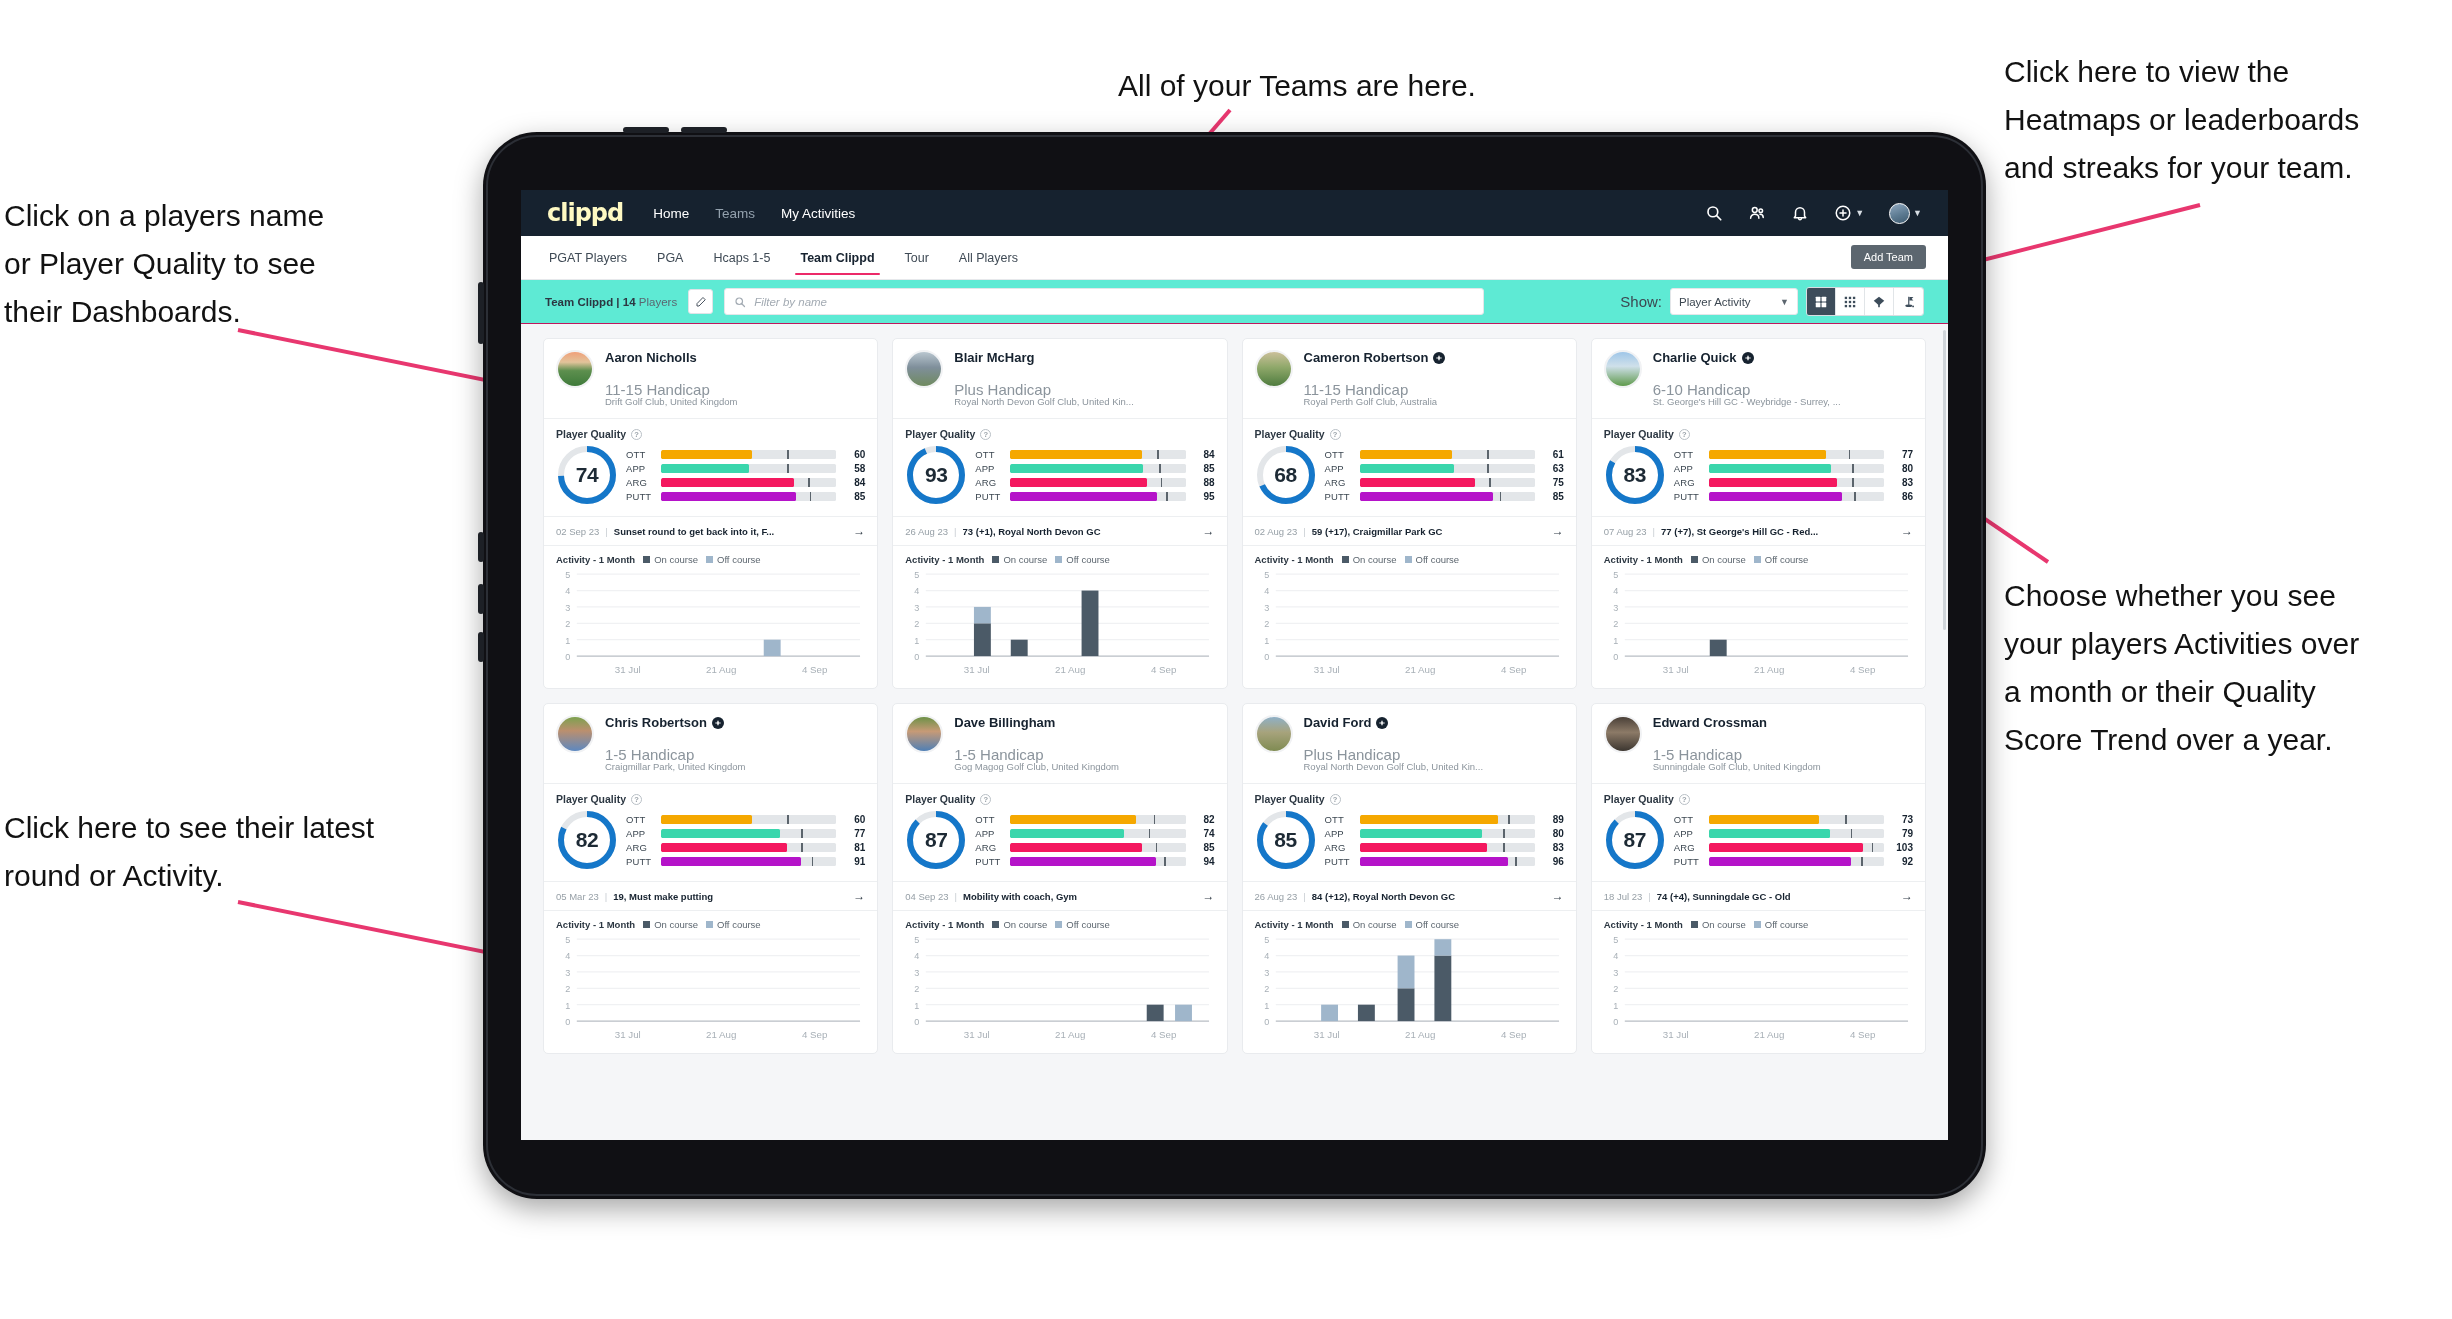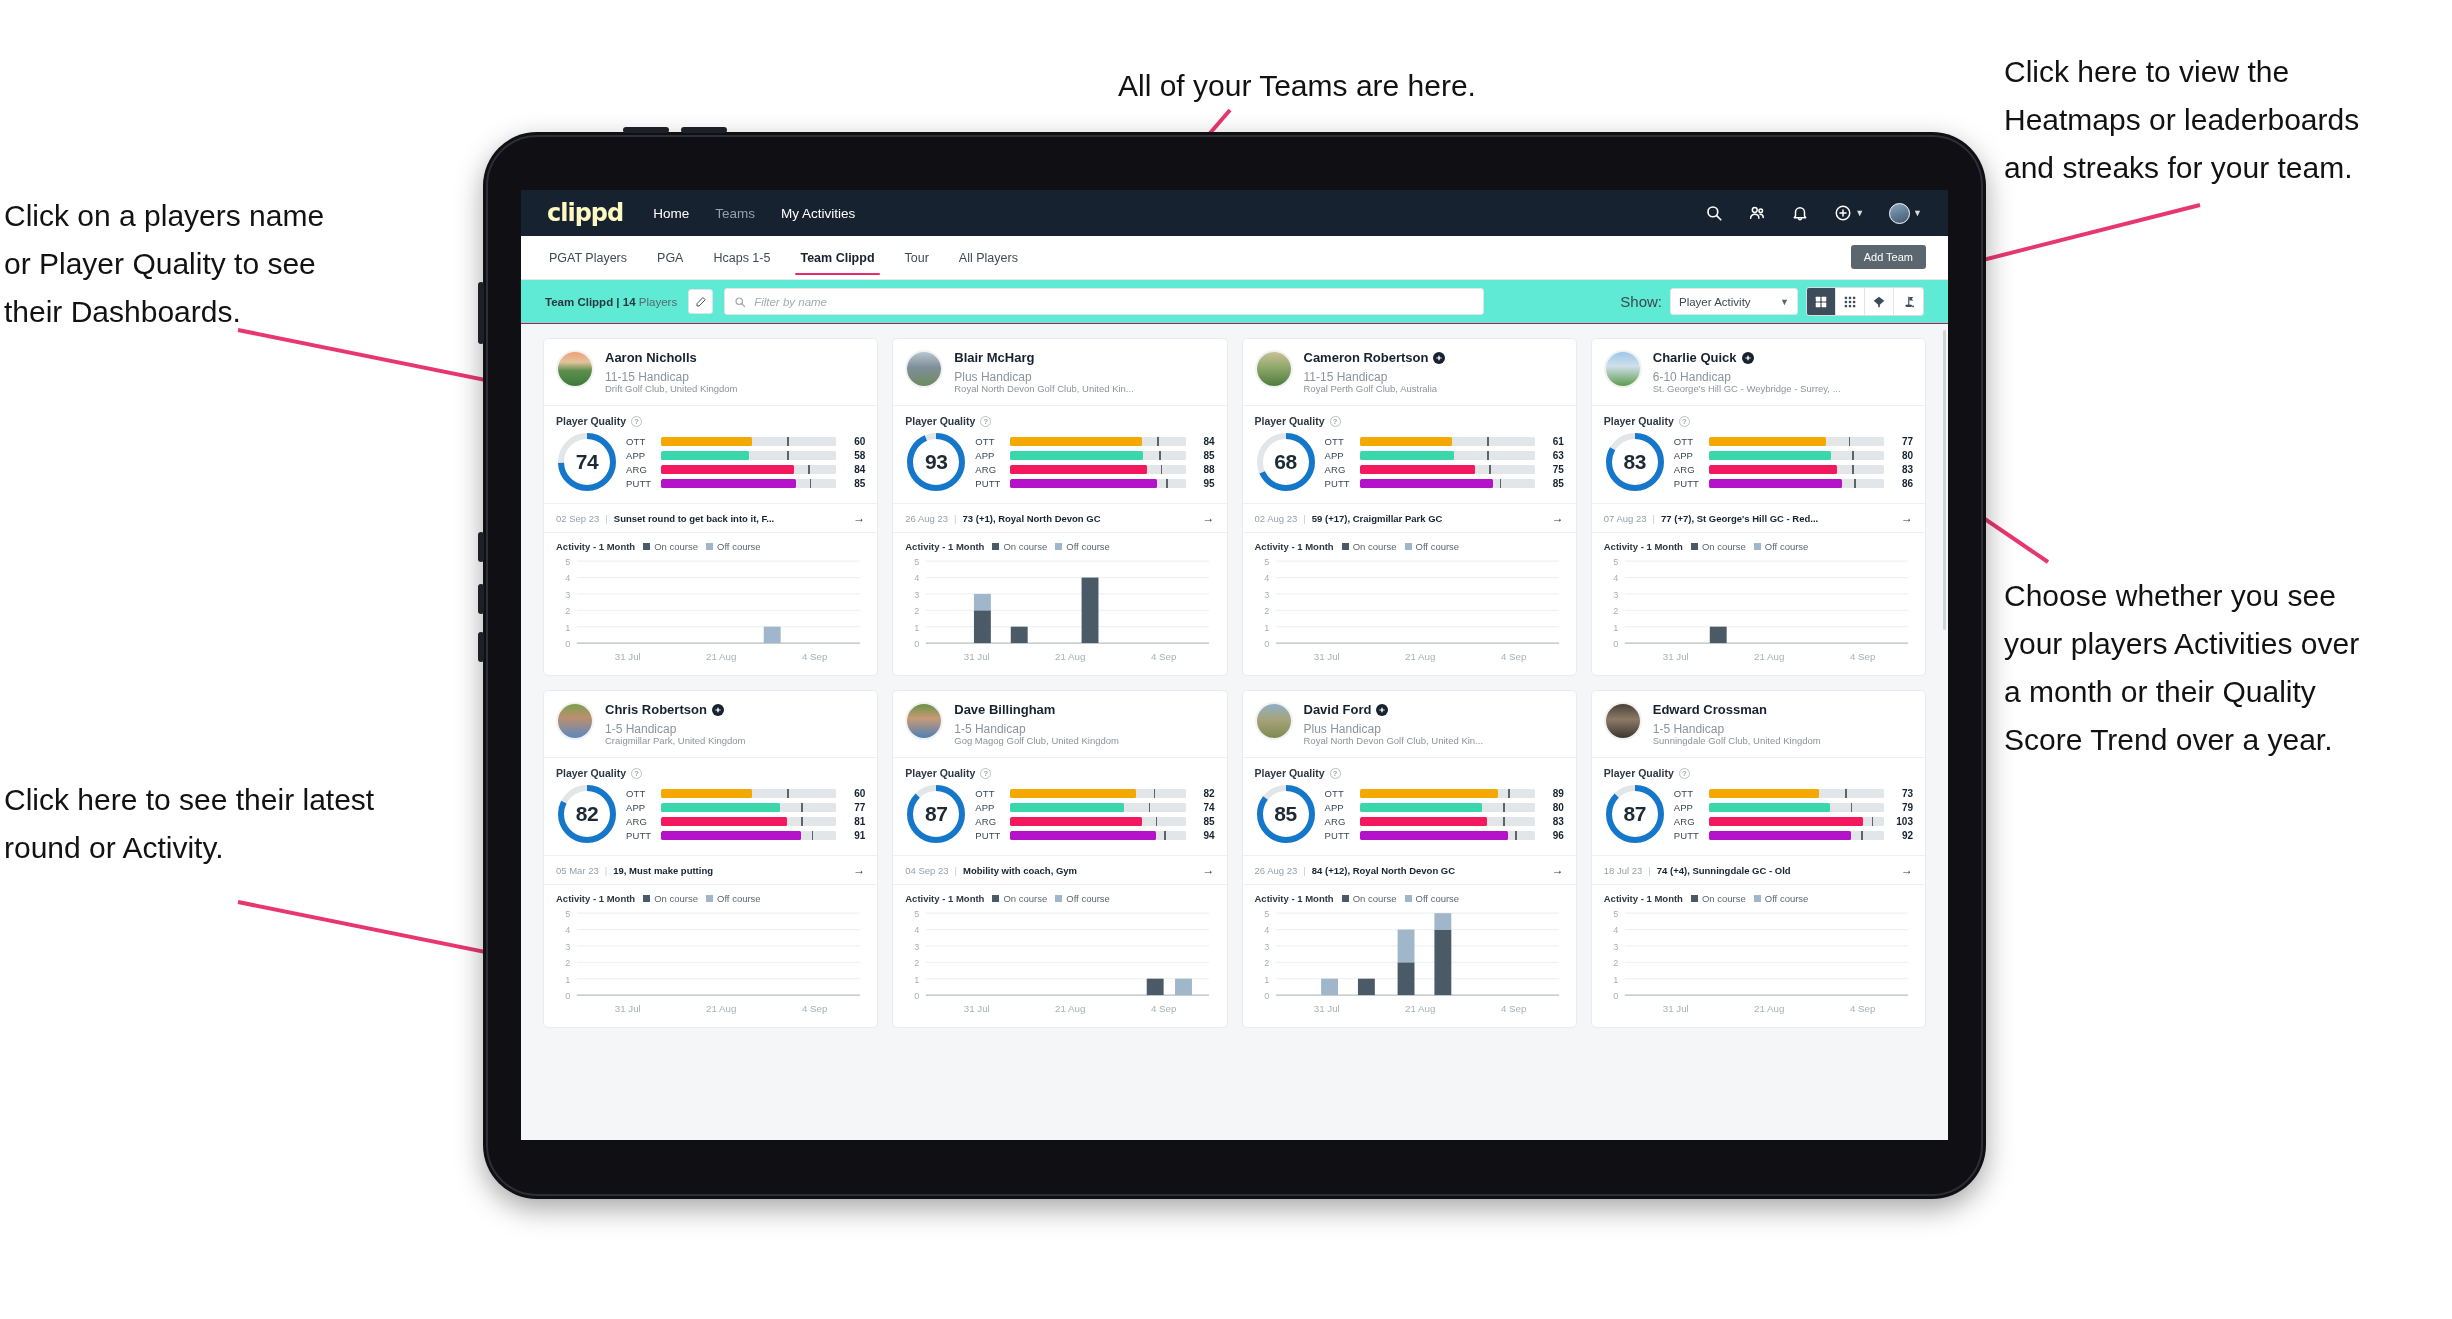--- a/index.html
+++ b/index.html
@@ -156,21 +156,21 @@
   .pavatar .sky { position: absolute; inset: 0; }
   .pname {
     font-size: 13px; font-weight: 700; color: #16222f;
     display: flex; align-items: center; gap: 5px; line-height: 15px;
   }
   .verified {
     width: 12px; height: 12px; border-radius: 50%; background: #16222f;
     display: inline-flex; align-items: center; justify-content: center; flex: none;
   }
   .verified svg { width: 8px; height: 8px; }
-  .phcap { font-size: 12px; color: #8b949c; margin-top: 6px; line-height: 12px; }
+  .phcap { font-size: 15px; color: #8b949c; margin-top: 19px; line-height: 12px; }
   .pclub {
     font-size: 9.5px; color: #8b949c; line-height: 12px;
     white-space: nowrap; overflow: hidden; text-overflow: ellipsis; max-width: 208px;
   }
 
   .card-sep { height: 1px; background: #edeff1; }
 
   .pq-title {
     font-size: 10.5px; font-weight: 700; color: #2c3742;
     padding: 9px 12px 0; display: flex; align-items: center; gap: 5px;
@@ -255,21 +255,21 @@
 
   <div class="annot" style="left:2004px; top:572px; width:440px;">Choose whether you see
 your players Activities over
 a month or their Quality
 Score Trend over a year.</div>
   <svg class="arrow" style="left:1700px; top:330px; width:360px; height:250px;">
     <line x1="348" y1="232" x2="40" y2="22" stroke="#e8376f" stroke-width="4"></line>
     <polygon points="24,12 54,18 38,42" fill="#e8376f"></polygon>
   </svg>
 
-  <div class="annot" style="left:4px; top:776px; width:440px;">Click here to see their latest
+  <div class="annot" style="left:4px; top:804px; width:440px;">Click here to see their latest
 round or Activity.</div>
   <svg class="arrow" style="left:228px; top:890px; width:450px; height:120px;">
     <line x1="10" y1="12" x2="420" y2="95" stroke="#e8376f" stroke-width="4"></line>
     <polygon points="440,99 410,84 406,110" fill="#e8376f"></polygon>
   </svg>
 
   <div id="tablet">
     <div class="bezel-hl"></div>
     <div class="btn-side" style="left:140px; top:-5px; width:46px; height:6px;"></div>
     <div class="btn-side" style="left:198px; top:-5px; width:46px; height:6px;"></div>

